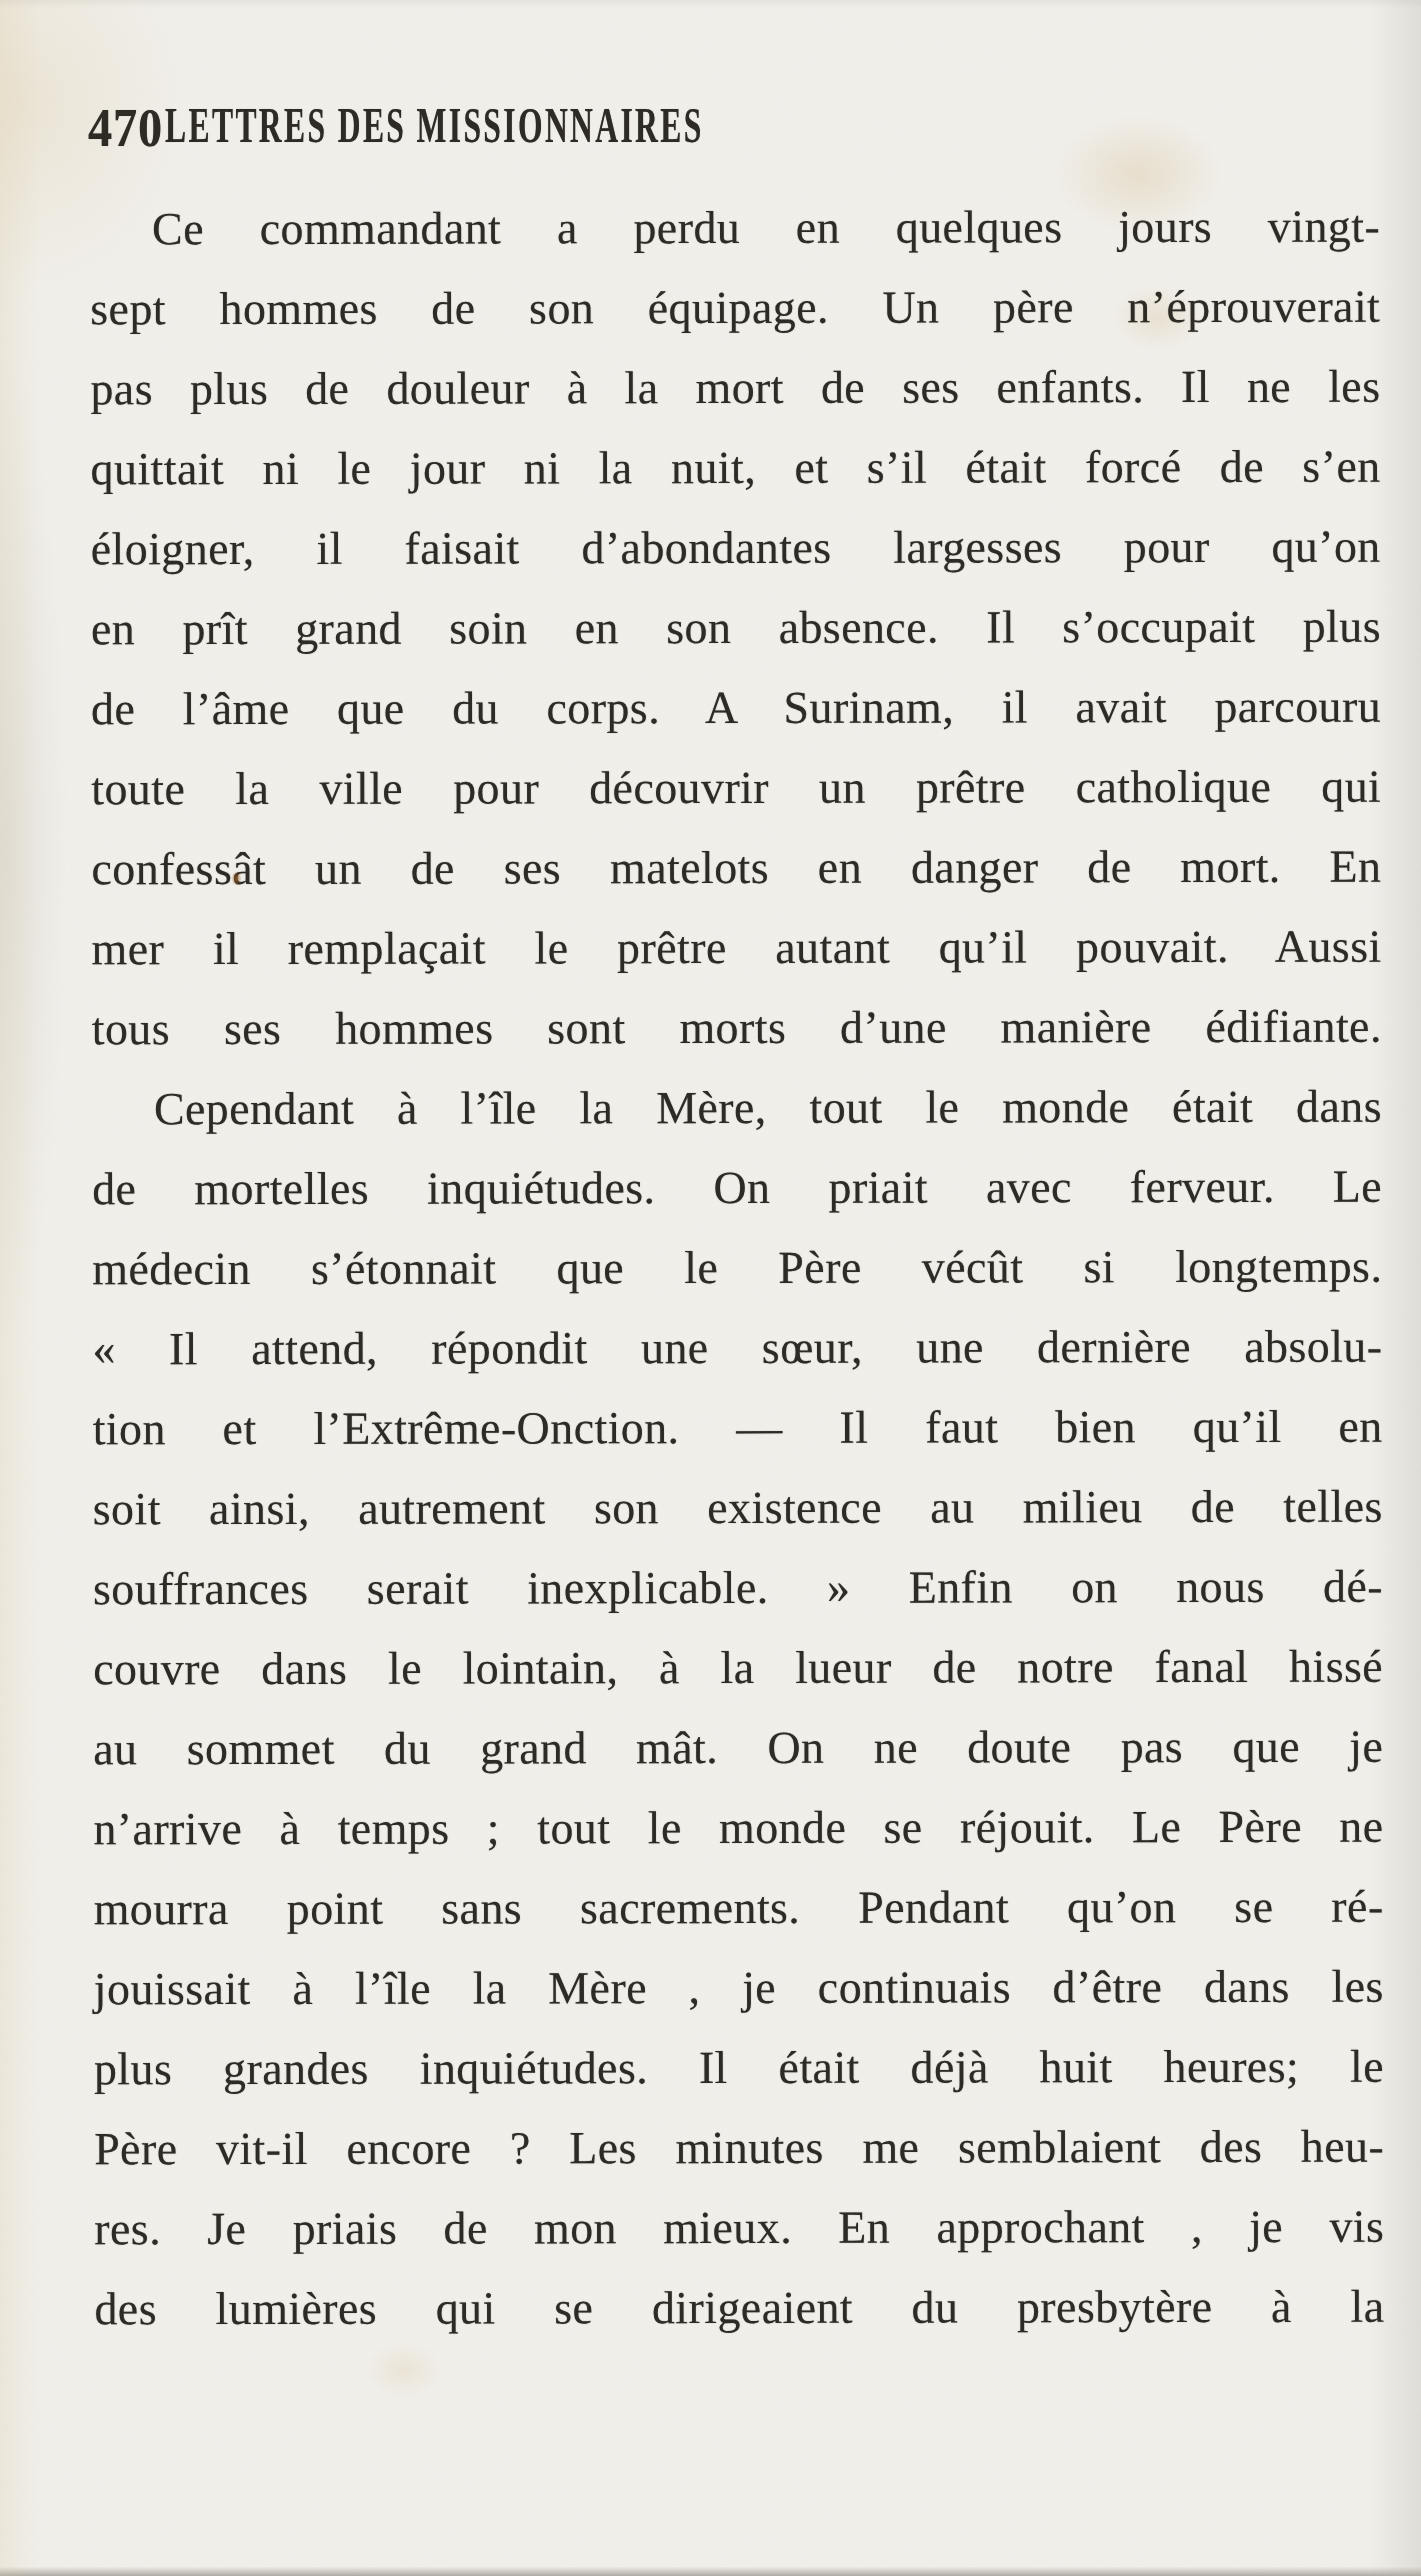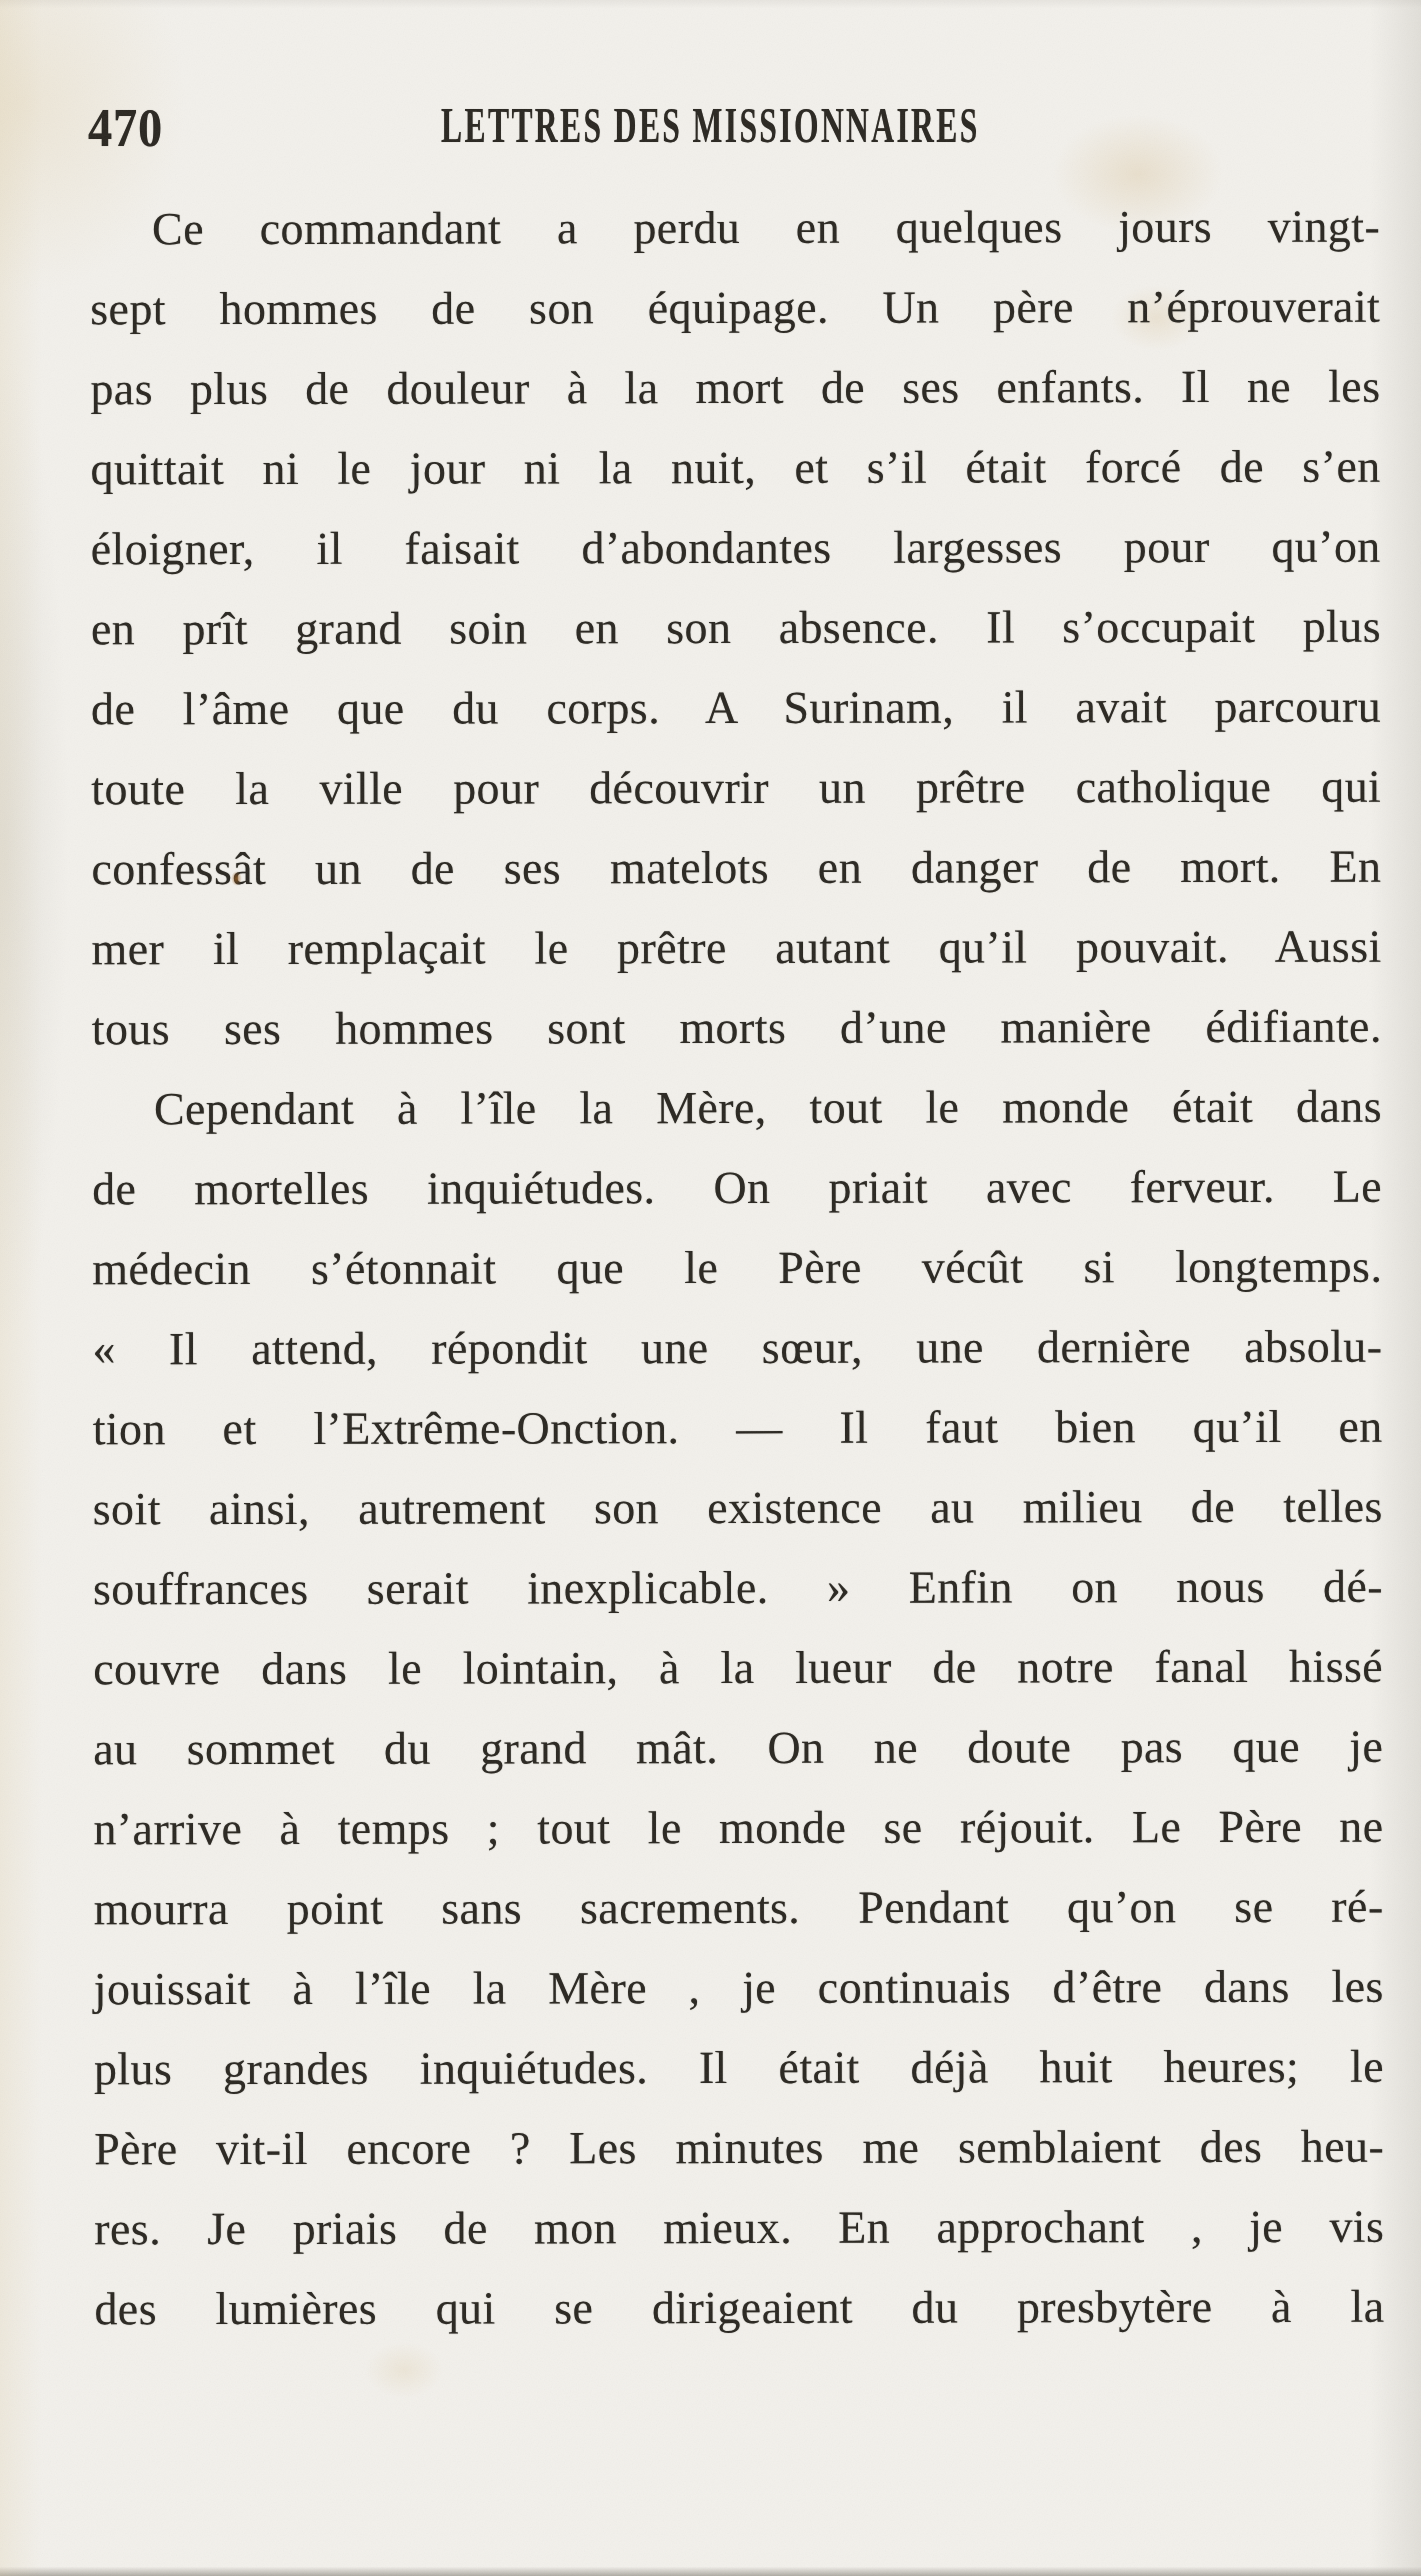--- a/index.html
+++ b/index.html
@@ -37,21 +37,21 @@
     letter-spacing: 0.9px;
     transform: scaleX(0.88);
     transform-origin: left center;
     text-shadow: 0 0 0.9px rgba(42,39,33,0.55);
   }
   .running-title {
     position: absolute;
     left: 0;
     right: 0;
     top: 100px;
-    text-align: center;
+    text-align: left;
     line-height: 1;
     white-space: nowrap;
   }
   .running-title-inner {
     display: inline-block;
     font-size: 51px;
     font-weight: 700;
     letter-spacing: 3.8px;
     transform: scaleX(0.62);
     transform-origin: center;

